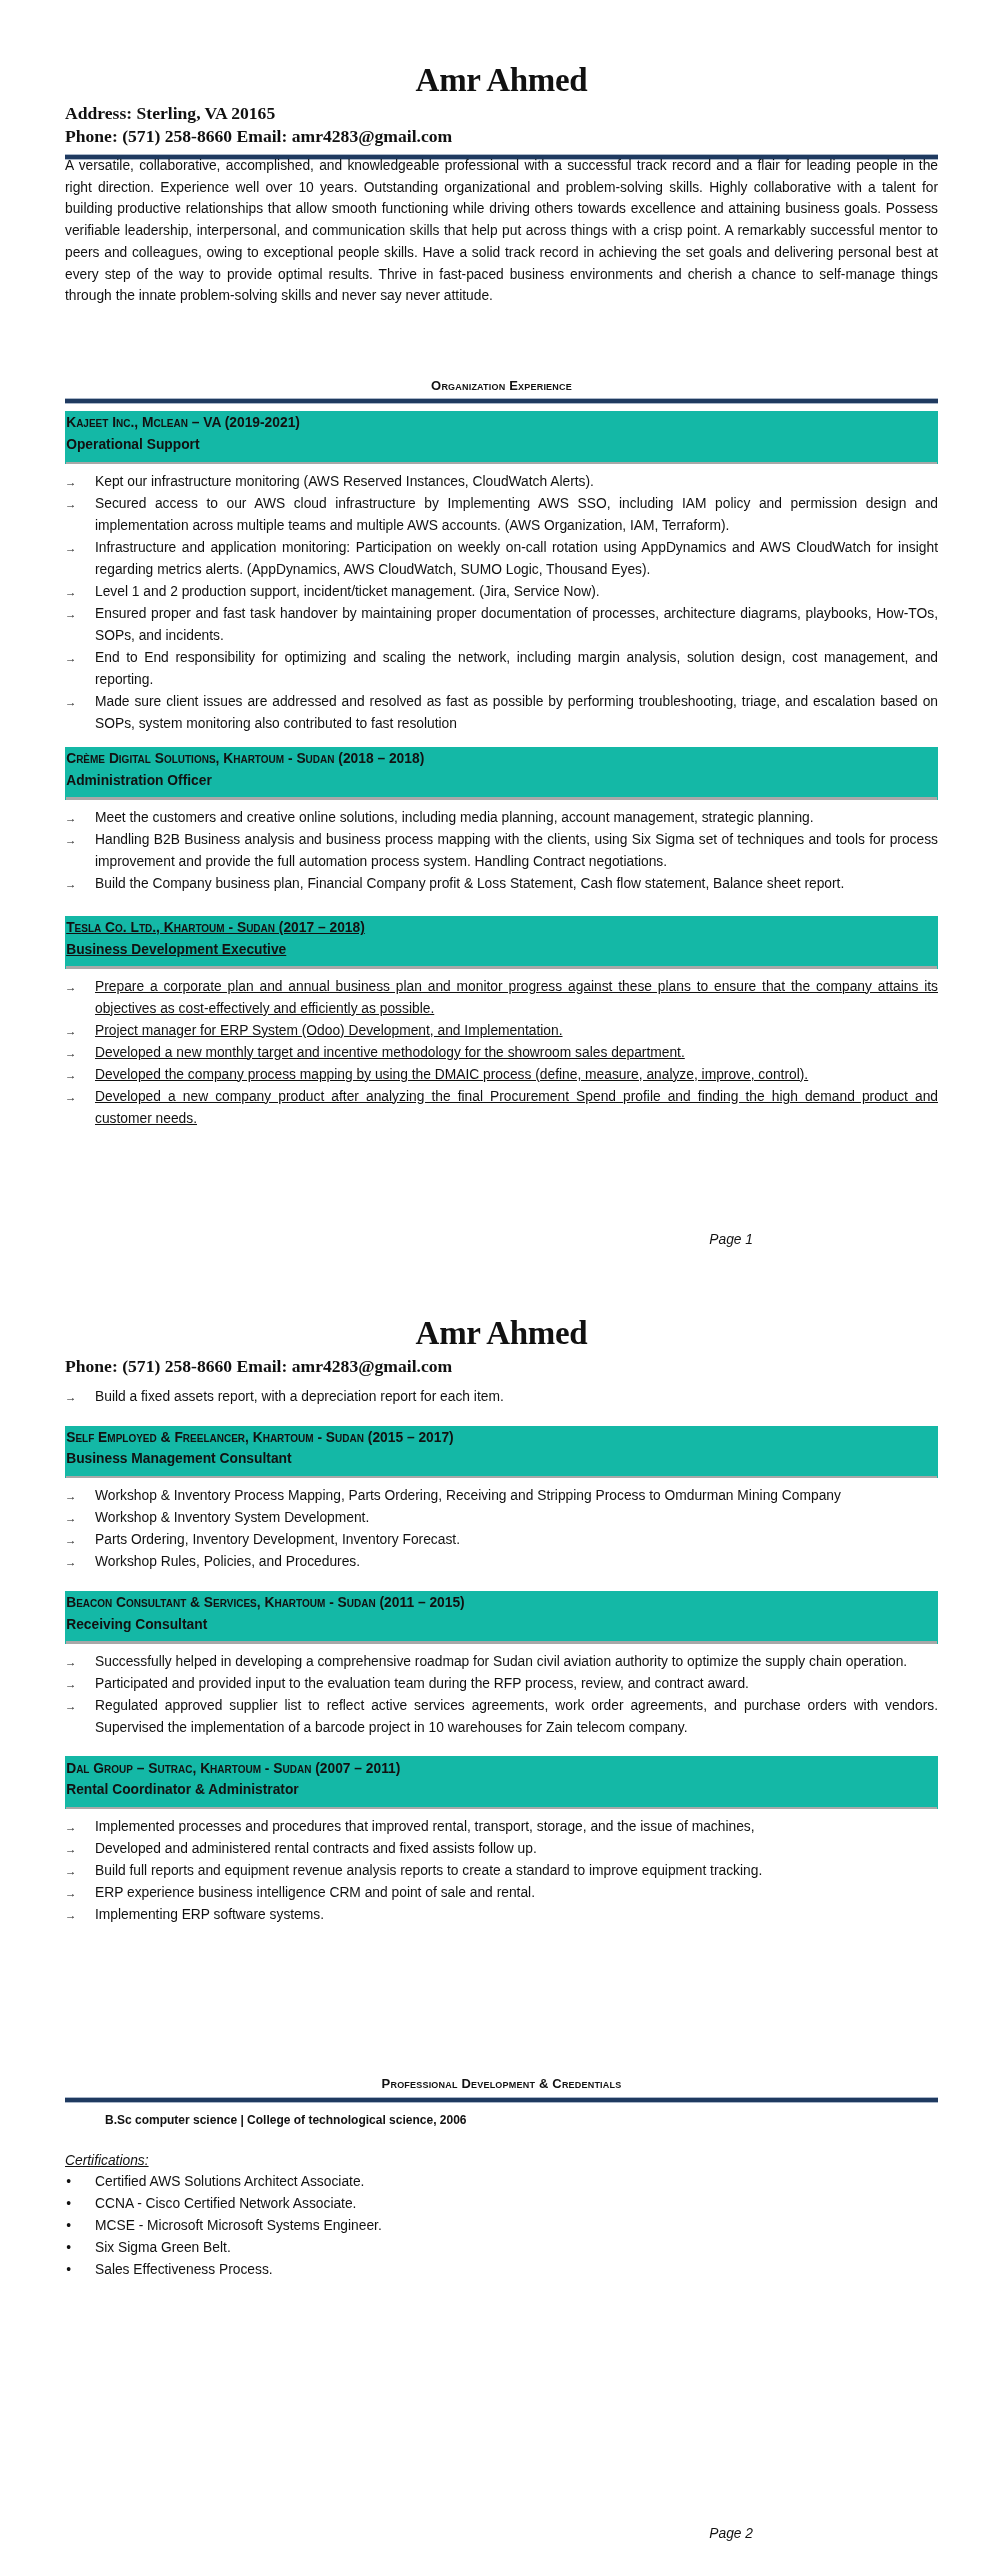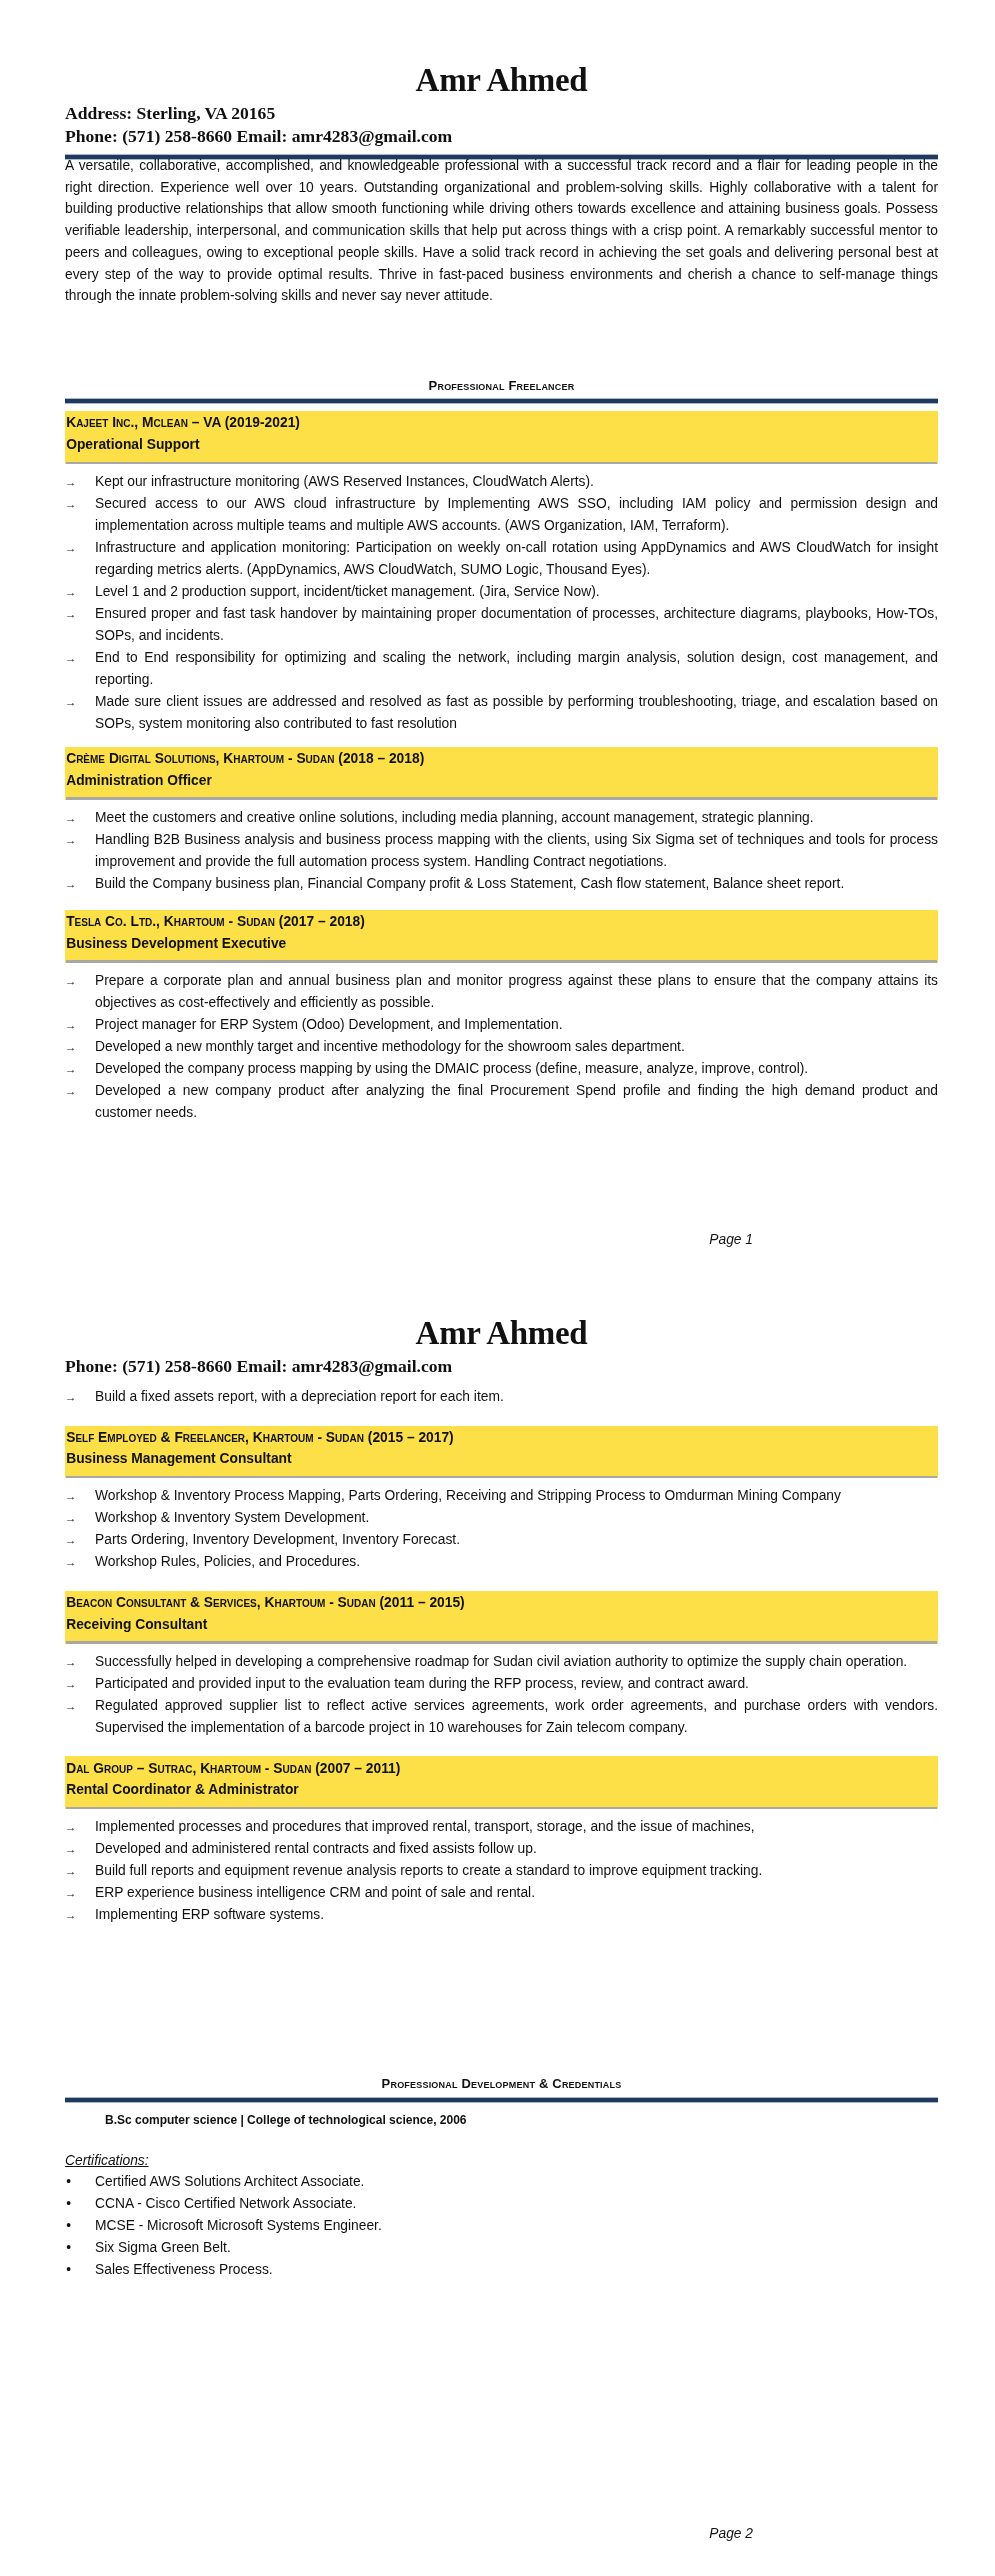--- a/index.html
+++ b/index.html
@@ -9,21 +9,21 @@
   .page2 { top: 1288px; height: 1288px; }
   .content { position: absolute; left: 65px; width: 873px; }
 
   .name { font-family: "Liberation Serif", serif; font-weight: bold; font-size: 33px; text-align: center; line-height: 1; letter-spacing: -0.3px; }
   .contact { font-family: "Liberation Serif", serif; font-weight: bold; font-size: 17.6px; line-height: 23.4px; }
   .rule-blue { height: 4.1px; background: #1f3a60; border-top: 0.6px solid #a9b6c8; border-bottom: 0.6px solid #a9b6c8; }
   .summary { font-size: 13.8px; line-height: 21.7px; text-align: justify; }
 
   .section-title { text-align: center; font-weight: bold; font-size: 13px; font-variant: small-caps; letter-spacing: 0.2px; line-height: 17.6px; }
 
-  .job-header { background: #fde047; padding: 1.2px 1.2px 0 1.2px; }
+  .job-header { background: #14b8a6; padding: 1.2px 1.2px 0 1.2px; }
   .job-company { font-weight: bold; font-size: 13.8px; line-height: 21.7px; font-variant: small-caps; }
   .job-title { font-weight: bold; font-size: 13.8px; line-height: 21.7px; }
   .job-rule { height: 2.3px; background: #a8a8a8; margin: 5.9px 0 7px 0; }
 
   ul.arrows { list-style: none; margin: 0; padding: 0; }
   ul.arrows li { position: relative; padding-left: 30px; font-size: 13.8px; line-height: 22px; text-align: justify; }
   ul.arrows li .arrow { position: absolute; left: 0; top: 0; font-size: 11.7px; }
 
   ul.bullets { list-style: none; margin: 0; padding: 0; }
   ul.bullets li { position: relative; padding-left: 30px; font-size: 13.8px; line-height: 22px; }
@@ -40,21 +40,21 @@
   <div class="content" style="top:64px;">
     <div class="name">Amr Ahmed</div>
     <div class="contact" style="margin-top:4.7px;">Address: Sterling, VA 20165</div>
     <div class="contact">Phone: (571) 258-8660 Email: amr4283@gmail.com</div>
     <div class="rule-blue" style="margin-top:5.9px;"></div>
   </div>
 
   <div class="content summary" style="top:155px;">A versatile, collaborative, accomplished, and knowledgeable professional with a successful track record and a flair for leading people in the right direction. Experience well over 10 years. Outstanding organizational and problem-solving skills. Highly collaborative with a talent for building productive relationships that allow smooth functioning while driving others towards excellence and attaining business goals. Possess verifiable leadership, interpersonal, and communication skills that help put across things with a crisp point. A remarkably successful mentor to peers and colleagues, owing to exceptional people skills. Have a solid track record in achieving the set goals and delivering personal best at every step of the way to provide optimal results. Thrive in fast-paced business environments and cherish a chance to self-manage things through the innate problem-solving skills and never say never attitude.</div>
 
   <div class="content" style="top:377px;">
-    <div class="section-title">Professional Freelancer</div>
+    <div class="section-title">Organization Experience</div>
     <div class="rule-blue" style="margin-top:3.5px;"></div>
 
     <div style="margin-top:7px;">
       <div class="job-header">
         <div class="job-company">Kajeet Inc., Mclean – VA (2019-2021)</div>
         <div class="job-title">Operational Support</div>
         <div class="job-rule"></div>
       </div>
       <ul class="arrows" style="margin-top:2.3px;">
         <li><span class="arrow">→</span><span>Kept our infrastructure monitoring (AWS Reserved Instances, CloudWatch Alerts).</span></li>
@@ -73,21 +73,21 @@
         <div class="job-title">Administration Officer</div>
         <div class="job-rule"></div>
       </div>
       <ul class="arrows" style="margin-top:2.3px;">
         <li><span class="arrow">→</span><span>Meet the customers and creative online solutions, including media planning, account management, strategic planning.</span></li>
         <li><span class="arrow">→</span><span>Handling B2B Business analysis and business process mapping with the clients, using Six Sigma set of techniques and tools for process improvement and provide the full automation process system. Handling Contract negotiations.</span></li>
         <li><span class="arrow">→</span><span>Build the Company business plan, Financial Company profit &amp; Loss Statement, Cash flow statement, Balance sheet report.</span></li>
       </ul>
     </div>
 
-    <div style="margin-top:15px;">
+    <div style="margin-top:21px;text-decoration:underline;">
       <div class="job-header">
         <div class="job-company">Tesla Co. Ltd., Khartoum - Sudan (2017 – 2018)</div>
         <div class="job-title">Business Development Executive</div>
         <div class="job-rule"></div>
       </div>
       <ul class="arrows" style="margin-top:2.3px;">
         <li><span class="arrow">→</span><span>Prepare a corporate plan and annual business plan and monitor progress against these plans to ensure that the company attains its objectives as cost-effectively and efficiently as possible.</span></li>
         <li><span class="arrow">→</span><span>Project manager for ERP System (Odoo) Development, and Implementation.</span></li>
         <li><span class="arrow">→</span><span>Developed a new monthly target and incentive methodology for the showroom sales department.</span></li>
         <li><span class="arrow">→</span><span>Developed the company process mapping by using the DMAIC process (define, measure, analyze, improve, control).</span></li>

